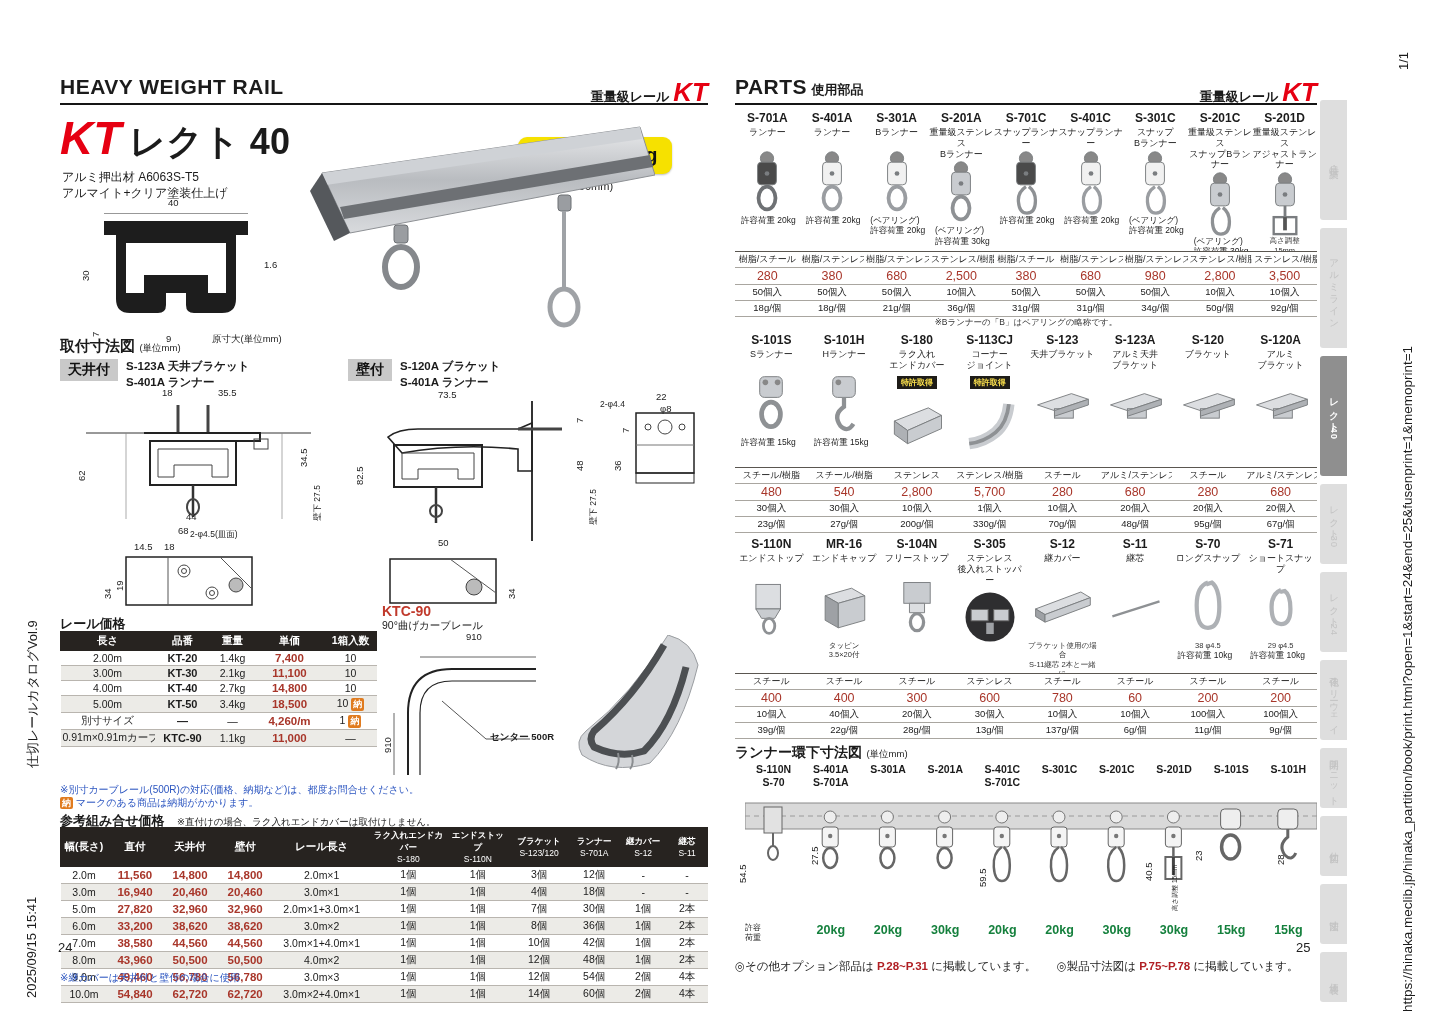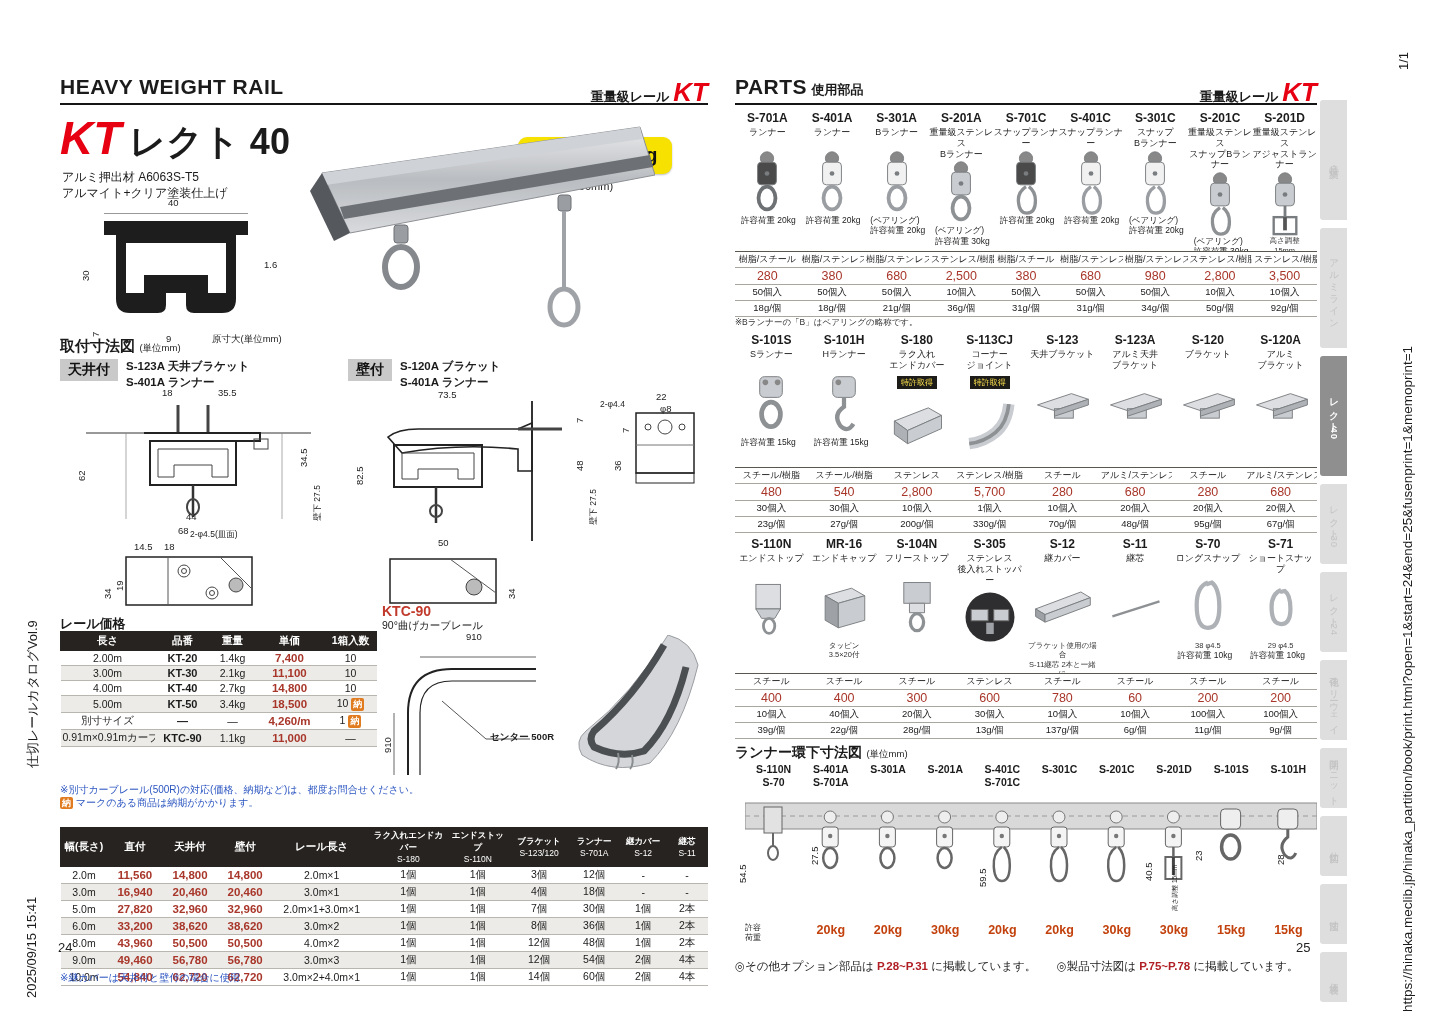--- a/index.html
+++ b/index.html
@@ -41,31 +41,31 @@
 .nbadge{display:inline-block;background:#e07b1f;color:#fff;font-size:9px;font-weight:bold;padding:0 2px;border-radius:2px;margin-left:3px}
 .note-blue{font-size:10px;color:#2b55c0;line-height:1.38}
 .note-black{font-size:9.5px;color:#222}
 
 .th-sub{display:block;font-weight:normal;font-size:8.5px}
 
 .pgrid{display:grid;position:absolute;left:0;right:0}
 .pcol{text-align:center;position:relative}
 .pcode{font-size:12px;font-weight:bold}
 .pname{font-size:9px;line-height:1.2;margin-top:2px;min-height:22px}
-.pbadge{display:inline-block;background:#1e1c18;color:#ffe44d;font-size:8px;font-weight:normal;padding:1px 4px;margin-top:1px}
+.pbadge{display:inline-block;background:#1e1c18;color:#ffe44d;font-size:8px;font-weight:bold;padding:1px 4px;margin-top:1px}
 .prating{font-size:8.5px;line-height:1.2;text-align:left;padding-left:6px}
 .psub{font-size:7.5px;line-height:1.25;color:#333}
 .ptable td{font-size:9.5px;border-bottom:1px solid #a9a6a0;background:#fff !important}
 .ptable .rowprice td{color:#a8362a;font-weight:normal;font-size:12.5px;border-top:1px solid #5a5650}
 .ptable .rowmat td{font-size:9px;border-top:1px solid #5a5650}
-.pnote{font-size:8.5px;color:#333;text-align:left}
+.pnote{font-size:8.5px;color:#333;text-align:center}
 
 .rlabels{display:grid;grid-template-columns:repeat(10,1fr);font-size:10.5px;font-weight:bold;text-align:center;line-height:1.25}
 .rloads{display:grid;grid-template-columns:repeat(10,1fr);text-align:center}
-.rload{color:#c2410c;font-weight:bold;font-size:12.5px}
+.rload{color:#15803d;font-weight:bold;font-size:12.5px}
 .rloadlab{font-size:8px;color:#222;text-align:left;line-height:1.2}
 .footnote{font-size:11.5px}
 .fn-red{color:#b01f24;font-weight:bold}
 
 #sidebar{position:absolute;left:1320px;top:100px;width:27px}
 .stab{width:27px;background:#dedede;color:#c3c3c3;writing-mode:vertical-rl;font-size:9.5px;letter-spacing:1px;text-align:center;border-radius:3px 0 0 3px;margin-bottom:8px;display:flex;align-items:center;justify-content:center}
 .stab.active{background:#8f8f8f;color:#fff;font-weight:bold}
 .pageno{position:absolute;font-size:13px;color:#222}
 </style>
 </head>
@@ -312,20 +312,24 @@
     <span class="dim" style="left:84px;top:28px">910</span>
     <span class="dimv" style="left:0px;top:150px">910</span>
     <span class="dim" style="left:108px;top:128px"><b><span>センター</span> <span style="font-weight:bold">500R</span></b></span>
     <svg width="130" height="140" viewBox="0 0 130 140" style="position:absolute;left:190px;top:32px">
       <path d="M96,0 Q60,60 14,96 Q2,106 10,120 Q40,140 78,128 Q110,96 126,30 Q120,6 96,0 Z" fill="#d4d6d9" stroke="#9a9da1"></path>
       <path d="M92,10 Q62,62 22,96 Q16,104 22,112 Q48,124 72,116 Q100,88 114,32" fill="none" stroke="#4c4f52" stroke-width="7"></path>
       <path d="M46,118 q2,10 -2,16 M60,120 q2,10 -2,14" stroke="#8a8d90" fill="none" stroke-width="2"></path>
     </svg>
   </div>
 
+  <div class="abs" style="left:0;top:736px">
+    <span class="sectitle" style="font-size:13px">参考組み合せ価格</span>
+    <span class="note-black" style="margin-left:8px">※直付けの場合、ラク入れエンドカバーは取付けしません。</span>
+  </div>
   <table class="abs dkhead" style="left:0;top:752px;width:648px">
     <colgroup>
         <col style="width:46px">
         <col style="width:54px">
         <col style="width:54px">
         <col style="width:54px">
         <col style="width:96px">
         <col style="width:74px">
         <col style="width:62px">
         <col style="width:58px">
@@ -391,20 +395,33 @@
         <tr>
           <td>6.0m</td>
           <td class="c-red">33,200</td>
           <td class="c-red">38,620</td>
           <td class="c-red">38,620</td>
           <td>3.0m×2</td>
           <td>1個</td>
           <td>1個</td>
           <td>8個</td>
           <td>36個</td>
+          <td>1個</td>
+          <td>2本</td>
+        </tr>
+        <tr>
+          <td>7.0m</td>
+          <td class="c-red">38,580</td>
+          <td class="c-red">44,560</td>
+          <td class="c-red">44,560</td>
+          <td>3.0m×1+4.0m×1</td>
+          <td>1個</td>
+          <td>1個</td>
+          <td>10個</td>
+          <td>42個</td>
           <td>1個</td>
           <td>2本</td>
         </tr>
         <tr>
           <td>8.0m</td>
           <td class="c-red">43,960</td>
           <td class="c-red">50,500</td>
           <td class="c-red">50,500</td>
           <td>4.0m×2</td>
           <td>1個</td>

